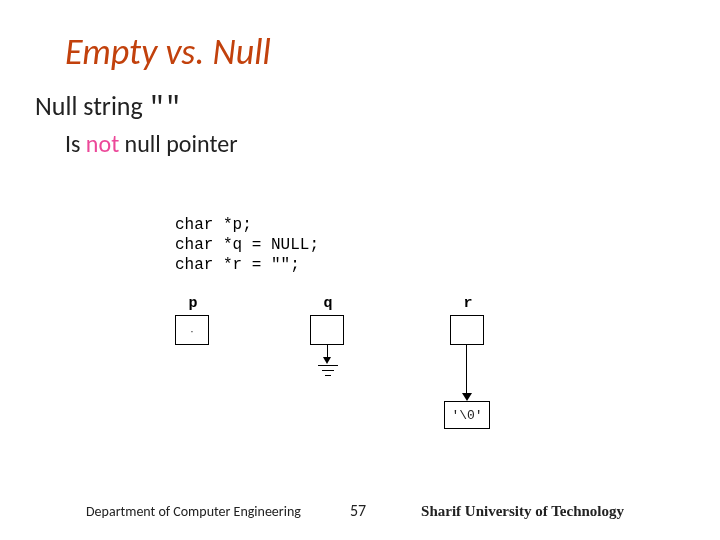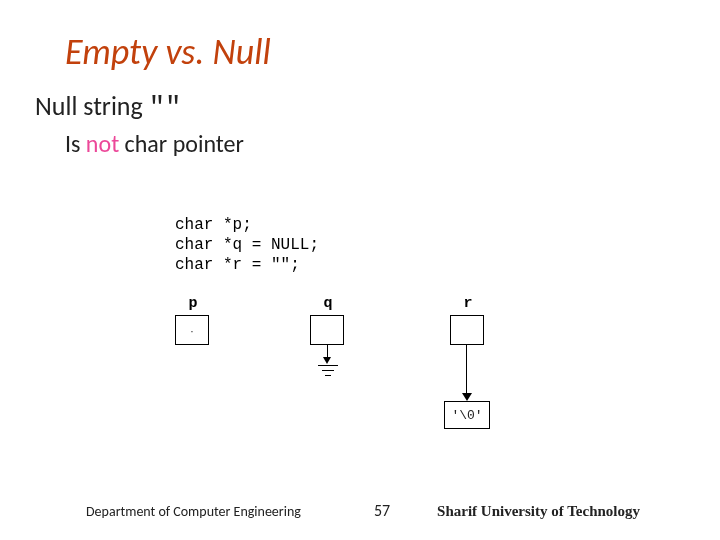--- a/index.html
+++ b/index.html
@@ -167,42 +167,41 @@
     left: 86px;
     bottom: 0;
     font-family: Calibri, sans-serif;
     text-align: center;
   }
   .footer .pagenum {
     position: absolute;
     left: 350px;
     bottom: 0;
     font-size: 16px;
-    margin-left: 24px;
   }
   .footer .uni {
     position: absolute;
-    right: 80px;
+    right: 96px;
     bottom: 0;
     font-family: Georgia, "Times New Roman", serif;
     font-weight: bold;
     font-size: 15px;
   }
 </style>
 </head>
 <body>
 
 <div class="title">Empty vs. Null</div>
 
 <div class="content">
   <div class="line1">
     <span class="bullet-char"></span><span>Null string </span><span class="mono">""</span>
   </div>
   <div class="sub">
-    <span class="bullet-char"></span><span>Is </span><span class="red">not</span><span> char pointer</span>
+    <span class="bullet-char"></span><span>Is </span><span class="red">not</span><span> null pointer</span>
   </div>
 </div>
 
 <div class="code-block"><span>char *p;</span>
 <span>char *q = NULL;</span>
 <span>char *r = "";</span></div>
 
 <div class="diagram">
   <div class="node-label p-label">p</div>
   <div class="box p-box">

